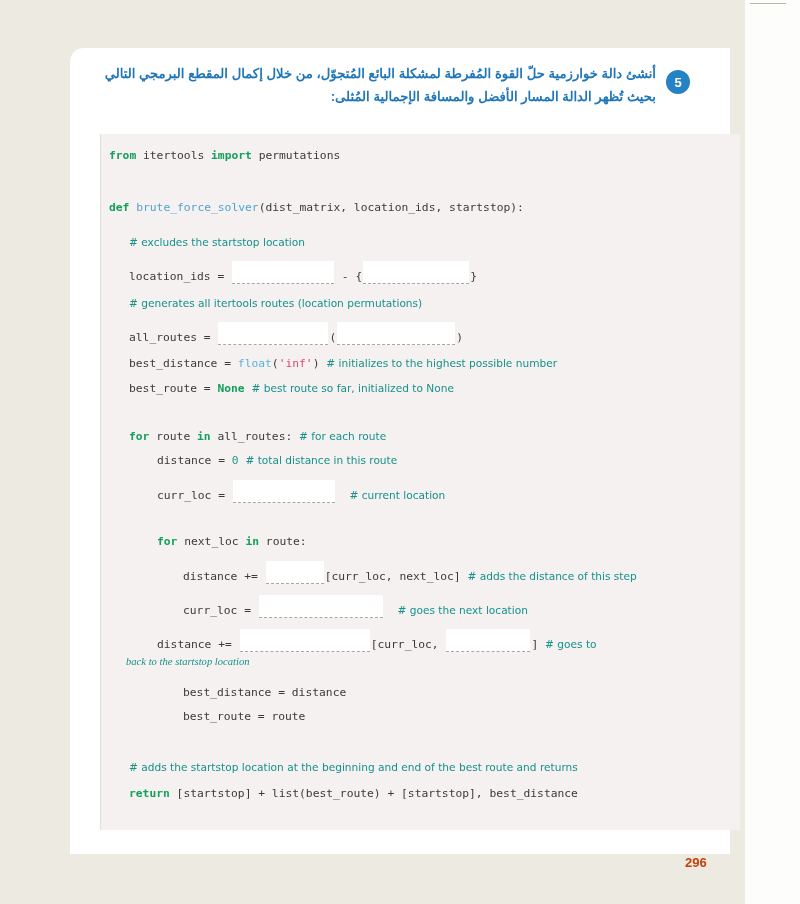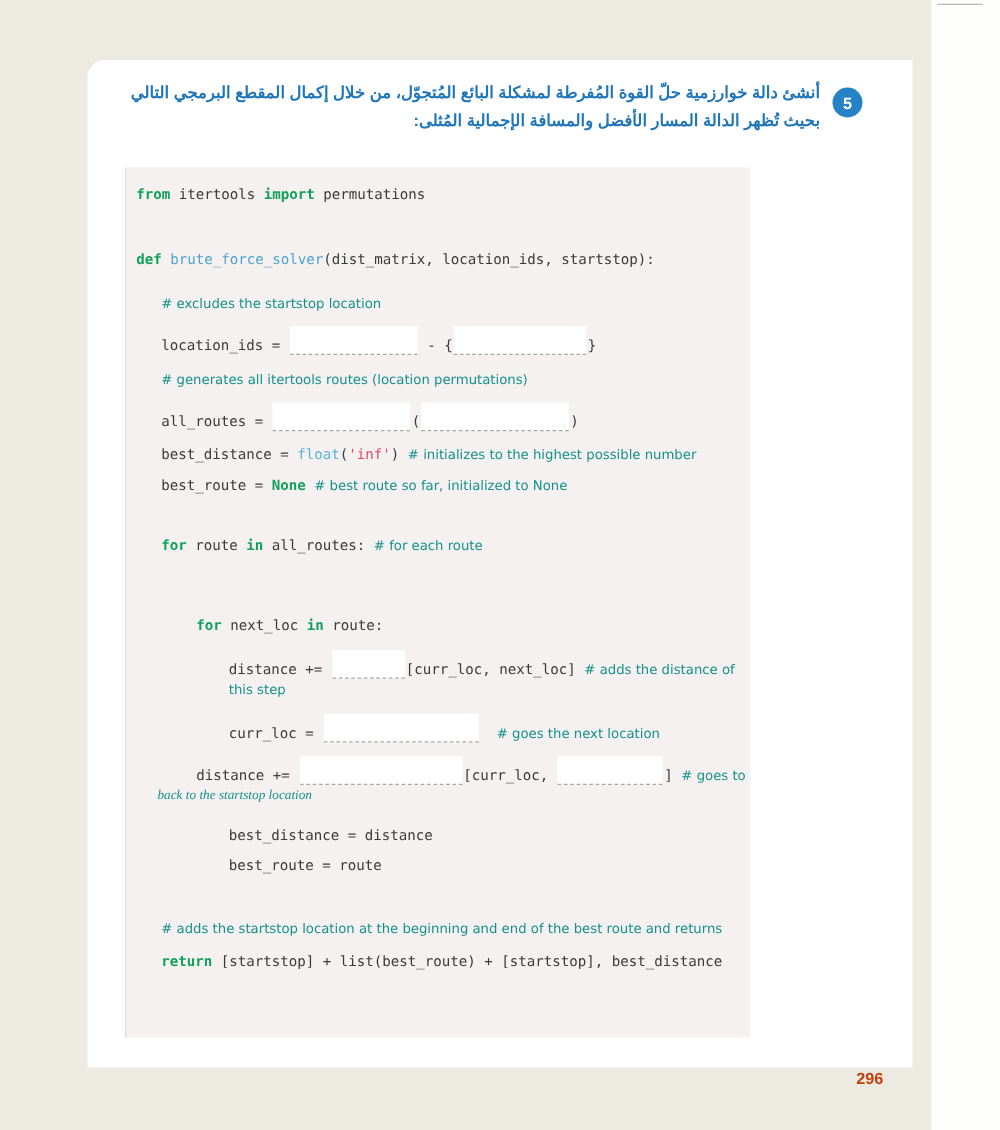--- a/index.html
+++ b/index.html
@@ -79,26 +79,26 @@
     line-height: 1.75;
     letter-spacing: 0.1px;
     padding-left: 4px;
   }
 
   
   #code-block {
     position: absolute;
     left: 100px;
     top: 134px;
-    width: 500px;
+    width: 640px;
     height: 696px;
     background: #f5f1f0;
     border-left: 1px solid #e2dcdb;
     box-sizing: border-box;
-    padding: 14px 0 0 0;
+    padding: 14px 16px 0 0;
     overflow: hidden;
   }
   .code-line {
     position: relative;
     font-family: "DejaVu Sans Mono", monospace;
     font-size: 11.3px;
     color: #3a3a3a;
     white-space: pre-wrap;
     line-height: 1.45;
     padding-left: 8px;
@@ -204,23 +204,25 @@
 
   <div class="code-line" style="padding-left:28px"><span>best_route = </span><span class="kw">None</span><span>&nbsp;</span><span class="cmt"># best route so far, initialized to None</span></div>
 
   <div class="code-line spacer-line"></div>
   <div class="code-line spacer-line" style="height:14px"></div>
 
   <div class="code-line" style="padding-left:28px"><span class="kw">for</span><span> route </span><span class="kw">in</span><span> all_routes:</span><span>&nbsp;</span><span class="cmt"># for each route</span></div>
 
   <div class="code-line spacer-line" style="height:8px"></div>
 
-
-  <div class="code-line spacer-line" style="height:10px"></div>
-
+  <div class="code-line" style="padding-left:56px"><span>distance = </span><span class="num">0</span><span>&nbsp;</span><span class="cmt"># total distance in this route</span></div>
+
+  <div class="code-line spacer-line" style="height:10px"></div>
+
+  <div class="code-line" style="padding-left:56px"><span>curr_loc = </span><span class="blank b-w5"></span><span>&nbsp;&nbsp;</span><span class="cmt"># current location</span></div>
 
   <div class="code-line spacer-line"></div>
   <div class="code-line spacer-line" style="height:12px"></div>
 
   <div class="code-line" style="padding-left:56px"><span class="kw">for</span><span> next_loc </span><span class="kw">in</span><span> route:</span></div>
 
   <div class="code-line spacer-line" style="height:10px"></div>
 
   <div class="code-line" style="padding-left:82px"><span>distance += </span><span class="blank b-w6"></span><span>[curr_loc, next_loc]</span><span>&nbsp;</span><span class="cmt"># adds the distance of this step</span></div>
 

